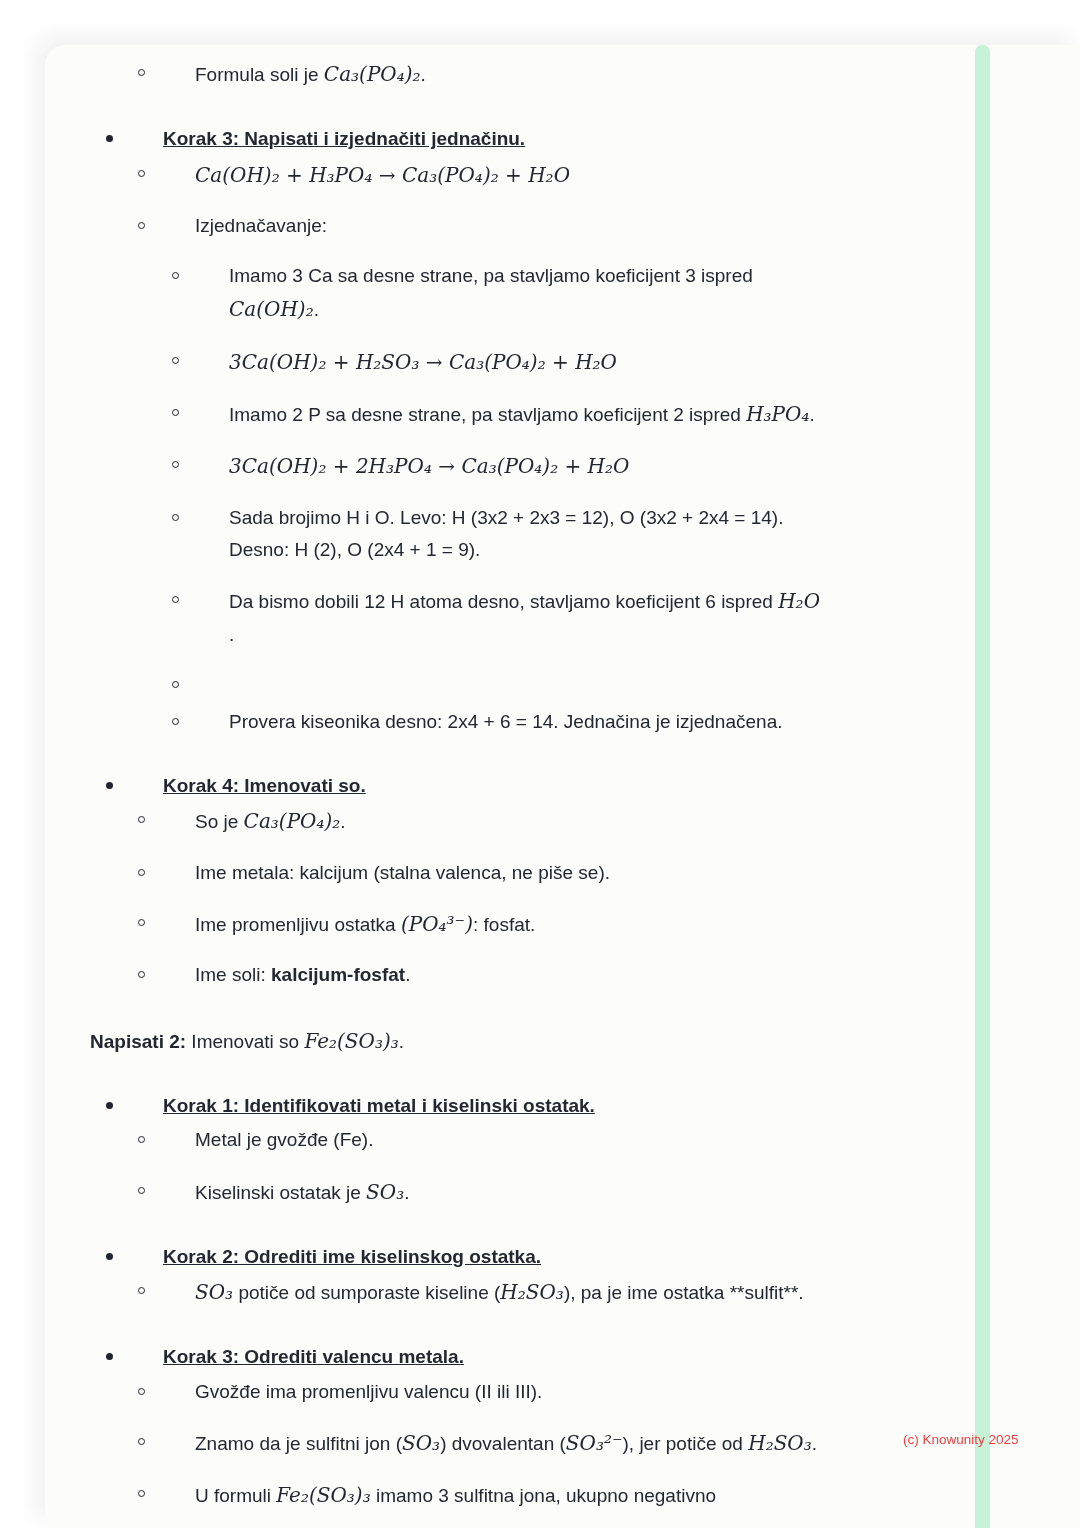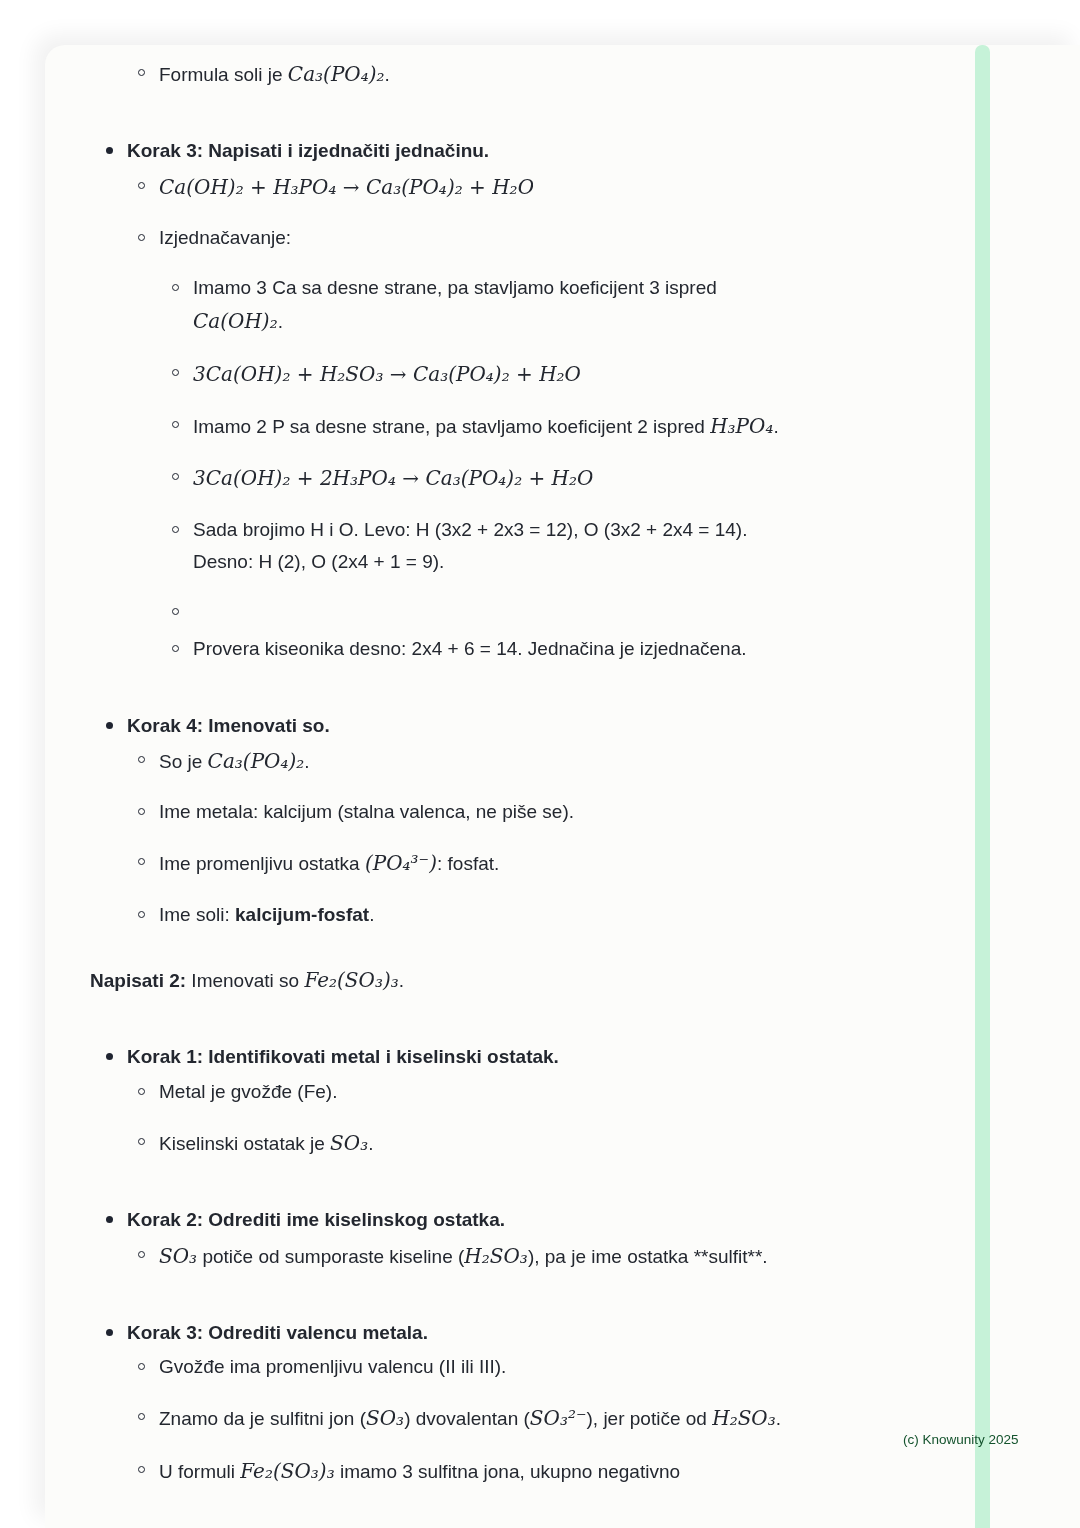--- a/index.html
+++ b/index.html
@@ -12,35 +12,35 @@
     box-shadow:-10px -10px 22px rgba(0,0,0,0.06);
   }
   .accent-bar {
     position:absolute; left:975px; top:45px; width:15px; bottom:0;
     border-radius:7px 7px 0 0; z-index:2;
   }
   .content {
     position:absolute; left:45px; top:12px; width:860px;
     color:#23272f; font-size:19px; line-height:1.7;
   }
-  .item { display:flex; margin:0 0 18px 0; }
+  .item { display:flex; margin:0 0 18px 0;gap:36px; }
   .item.lvl0 { margin-left:0; margin-top:32px; }
-  .item.lvl1 { margin-left:16px; margin-top:44px; margin-bottom:2px; }
+  .item.lvl1 { margin-left:16px; margin-top:32px; margin-bottom:2px;text-decoration:underline; }
   .item.lvl2 { margin-left:48px; }
   .item.lvl3 { margin-left:82px; }
   .item:first-child { margin-top:0; }
   .marker { flex:0 0 auto; width:7px; height:7px; margin:12px 14px 0 0; border-radius:50%; }
   .marker.dot  { background:#1f2430; }
   .marker.ring { border:1.5px solid #1f2430; background:transparent; }
   .line { display:block; max-width:812px; }
   .b { font-weight:700; }
   .m { font-family:"DejaVu Serif", serif; font-style:italic; font-size:20px; white-space:nowrap; }
   .watermark {
     position:absolute; left:903px; top:1432px; z-index:3;
-    font-size:13.5px; color:#14532d;
+    font-size:13.5px; color:#ef4444;
   }
 </style>
 </head>
 <body>
 
 <div class="card">
   <div class="content" id="doc">
       <div class="item lvl2">
         <span class="marker ring"></span>
         <span class="line"><span class="t">Formula soli je </span><span class="m">Ca₃(PO₄)₂</span><span class="t">.</span></span>
@@ -69,20 +69,24 @@
         <span class="marker ring"></span>
         <span class="line"><span class="t">Imamo 2 P sa desne strane, pa stavljamo koeficijent 2 ispred </span><span class="m">H₃PO₄</span><span class="t">.</span></span>
       </div>
       <div class="item lvl3">
         <span class="marker ring"></span>
         <span class="line"><span class="m">3Ca(OH)₂ + 2H₃PO₄ → Ca₃(PO₄)₂ + H₂O</span></span>
       </div>
       <div class="item lvl3">
         <span class="marker ring"></span>
         <span class="line"><span class="t">Sada brojimo H i O. Levo: H (3x2 + 2x3 = 12), O (3x2 + 2x4 = 14).</span><br><span class="t">Desno: H (2), O (2x4 + 1 = 9).</span></span>
+      </div>
+      <div class="item lvl3">
+        <span class="marker ring"></span>
+        <span class="line"><span class="t">Da bismo dobili 12 H atoma desno, stavljamo koeficijent 6 ispred </span><span class="m">H₂O</span><br><span class="t">.</span></span>
       </div>
       <div class="item lvl3">
         <span class="marker ring"></span>
       </div>
       <div class="item lvl3">
         <span class="marker ring"></span>
         <span class="line"><span class="t">Provera kiseonika desno: 2x4 + 6 = 14. Jednačina je izjednačena.</span></span>
       </div>
       <div class="item lvl1">
         <span class="marker dot"></span>

